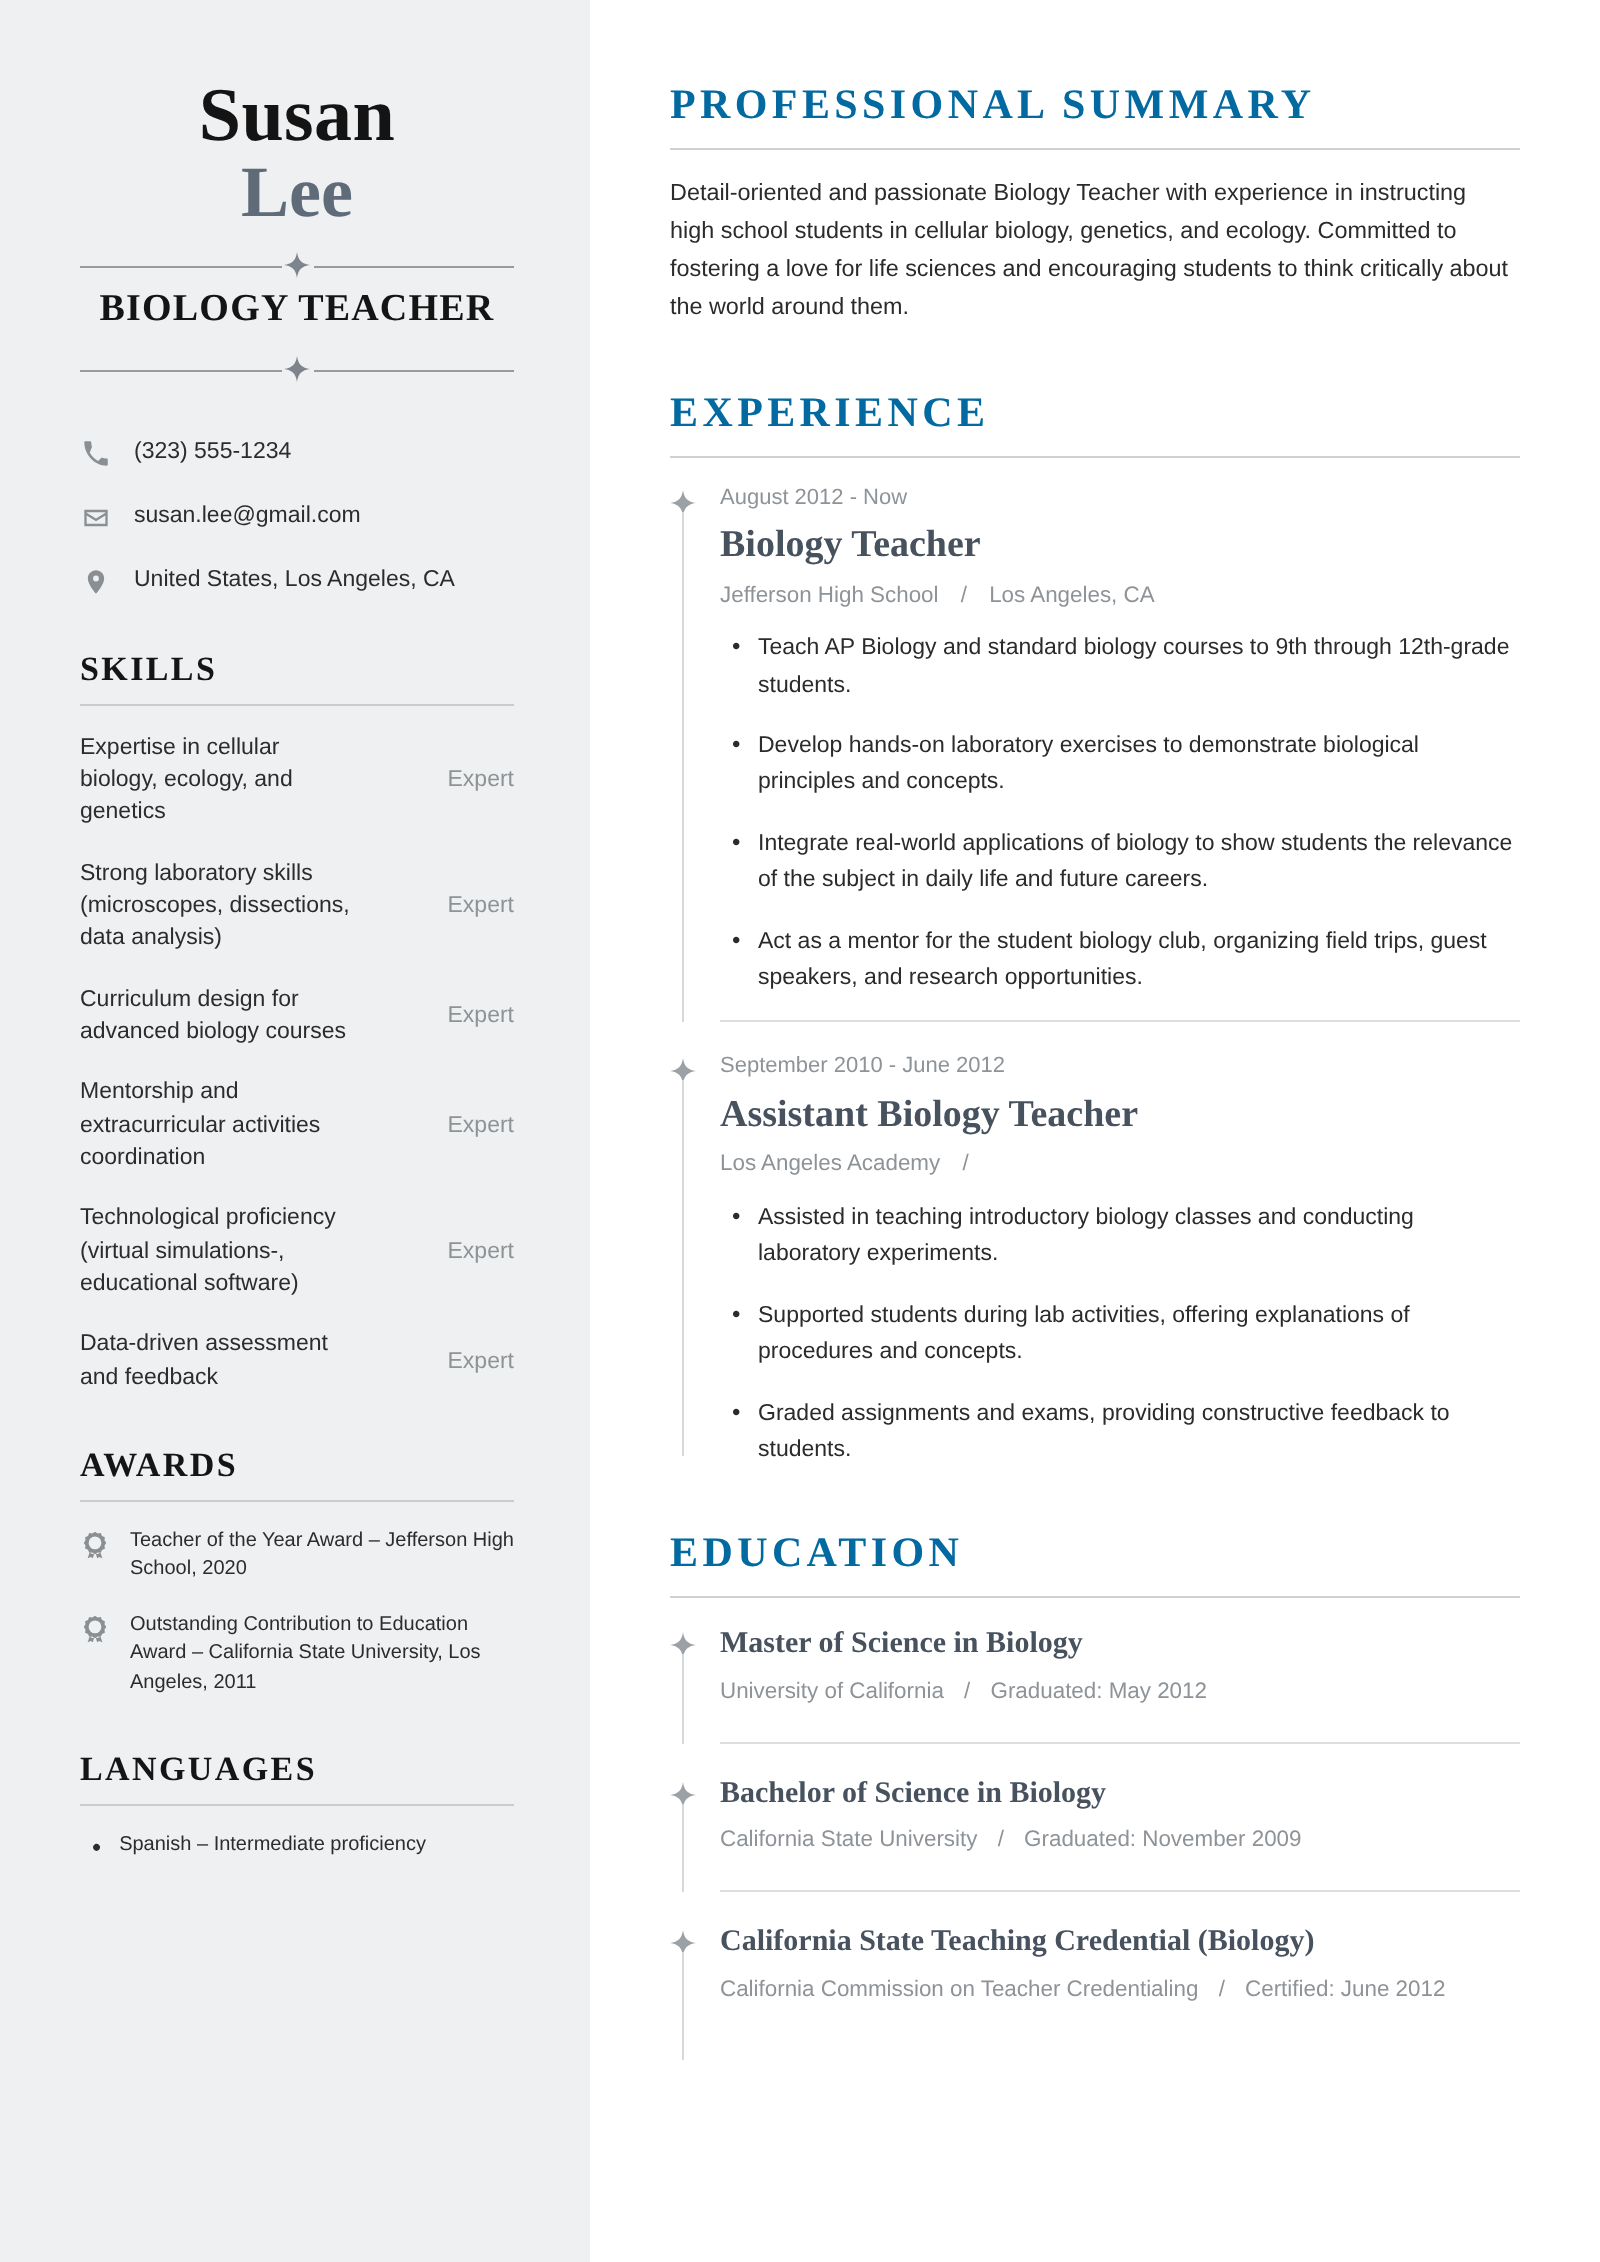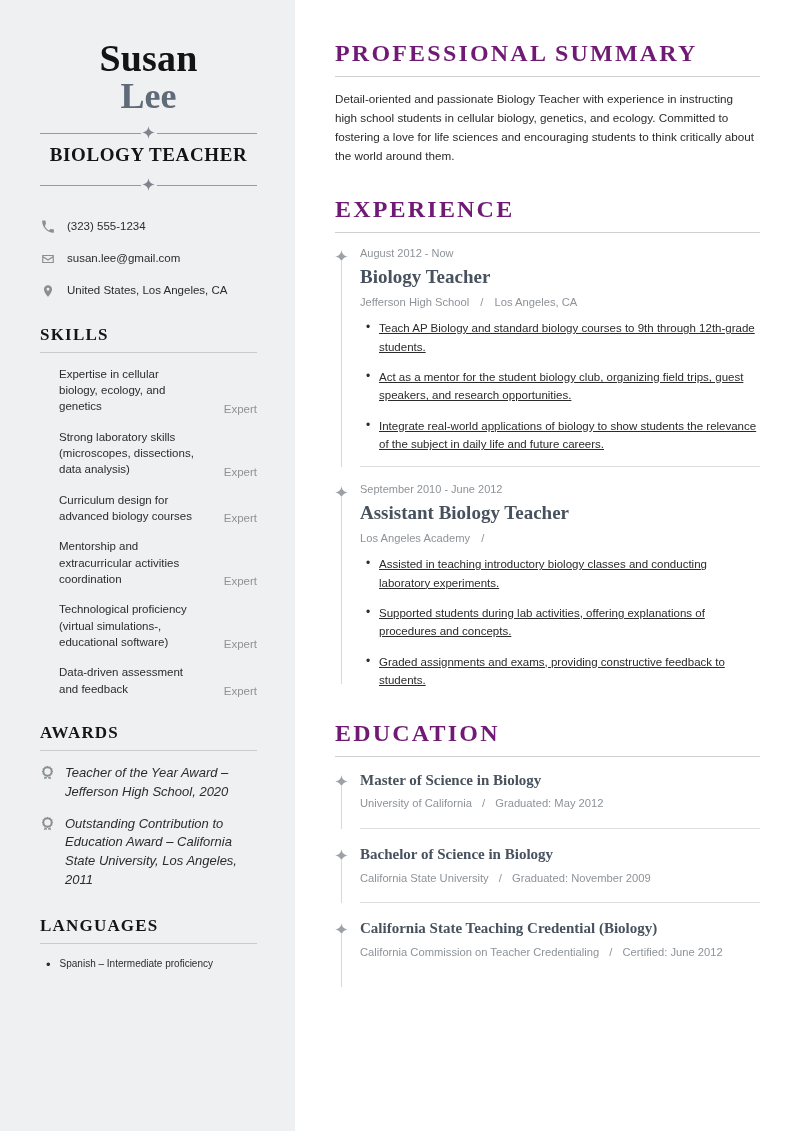--- a/index.html
+++ b/index.html
@@ -108,24 +108,23 @@
     height: 1px;
     background: #c9cccd;
     margin-top: 7px;
     margin-bottom: 13px;
   }
 
   
   .skill-row {
     display: flex;
     justify-content: space-between;
-    align-items: flex-end;
+    align-items: center;
     gap: 14px;
     margin-bottom: 14px;
-    margin-left: 19px;
   }
   .skill-name {
     font-size: 11.5px;
     color: #2c2c2c;
     line-height: 1.42;
     max-width: 135px;
   }
   .skill-level {
     font-size: 11.5px;
     color: #8e9396;
@@ -140,24 +139,23 @@
     margin-bottom: 13px;
     align-items: flex-start;
   }
   .award-icon {
     width: 15px; height: 15px;
     flex: 0 0 15px;
     margin-top: 1px;
     color: #8a8f93;
   }
   .award-text {
-    font-size: 13px;
+    font-size: 10px;
     color: #2c2c2c;
     line-height: 1.45;
-    font-style: italic;
   }
 
   
   .lang-row {
     display: flex;
     gap: 9px;
     align-items: flex-start;
     margin-left: 6px;
   }
   .lang-bullet {
@@ -172,23 +170,23 @@
   }
 
   
   .main {
     flex: 1;
     padding: 40px 40px 30px 40px;
     background: #ffffff;
   }
   .main-head {
     font-family: "Liberation Serif", serif;
-    font-size: 24px;
-    font-weight: bold;
-    color: #701a75;
+    font-size: 21px;
+    font-weight: bold;
+    color: #0369a1;
     letter-spacing: 2.2px;
   }
   .main-head-rule {
     height: 1px;
     background: #cfd2d3;
     margin-top: 9px;
   }
 
   .summary-text {
     font-size: 11.7px;
@@ -243,21 +241,20 @@
     padding-left: 19px;
     list-style: none;
   }
   .tl-bullets li {
     position: relative;
     font-size: 11.5px;
     color: #2b2b2b;
     line-height: 1.6;
     margin-bottom: 12px;
     max-width: 400px;
-    text-decoration: underline;
   }
   .tl-bullets li:before {
     content: "•";
     position: absolute;
     left: -13px;
     top: -1px;
     color: #2b2b2b;
     font-size: 12px;
   }
   .tl-divider {
@@ -452,22 +449,23 @@
 
           <div class="tl-date">August 2012 - Now</div>
           <div class="tl-title">Biology Teacher</div>
           <div class="tl-meta">
             <span>Jefferson High School</span>
             <span class="sep">/</span>
             <span>Los Angeles, CA</span>
           </div>
           <ul class="tl-bullets">
             <li>Teach AP Biology and standard biology courses to 9th through 12th-grade students.</li>
+            <li>Develop hands-on laboratory exercises to demonstrate biological principles and concepts.</li>
+            <li>Integrate real-world applications of biology to show students the relevance of the subject in daily life and future careers.</li>
             <li>Act as a mentor for the student biology club, organizing field trips, guest speakers, and research opportunities.</li>
-            <li>Integrate real-world applications of biology to show students the relevance of the subject in daily life and future careers.</li>
           </ul>
           <div class="tl-divider"></div>
         </div>
 
         <div class="tl-item">
           <span class="tl-marker">
             <svg width="13" height="13" viewBox="0 0 24 24" aria-hidden="true">
               <path d="M12 0 C12.9 7.4 16.6 11.1 24 12 C16.6 12.9 12.9 16.6 12 24 C11.1 16.6 7.4 12.9 0 12 C7.4 11.1 11.1 7.4 12 0 Z" fill="#9ba1a6"></path>
             </svg>
           </span>

